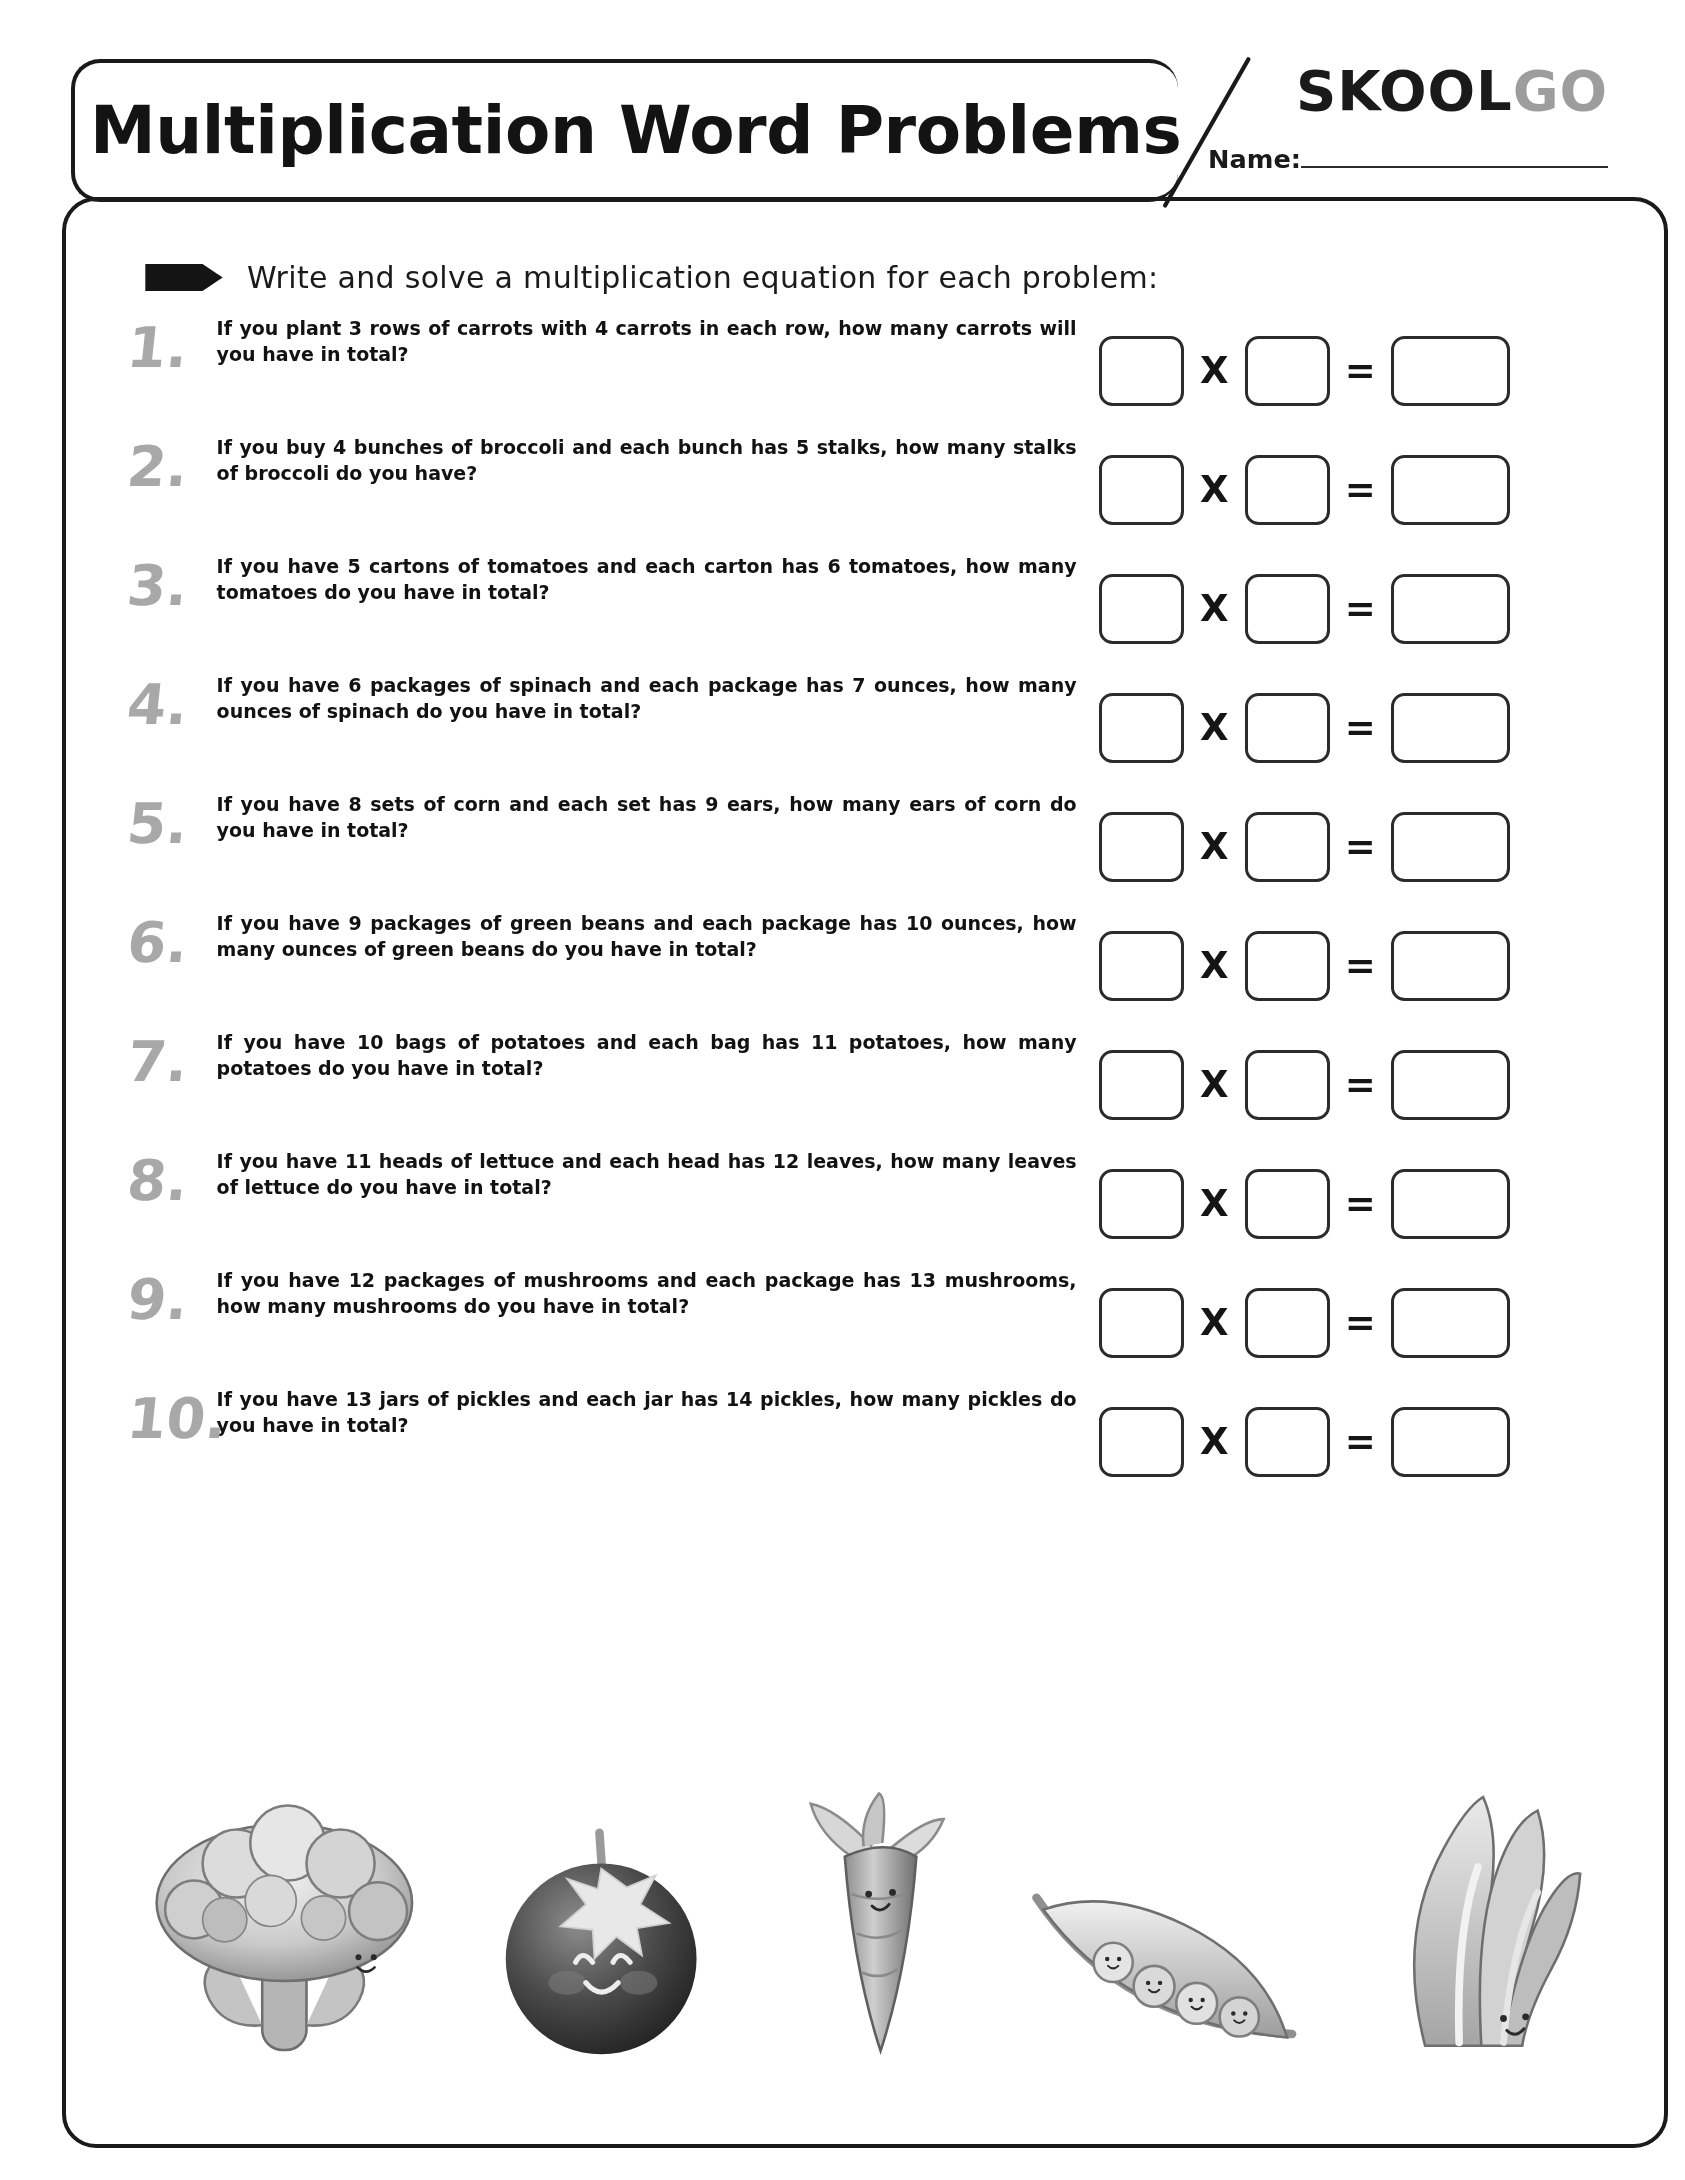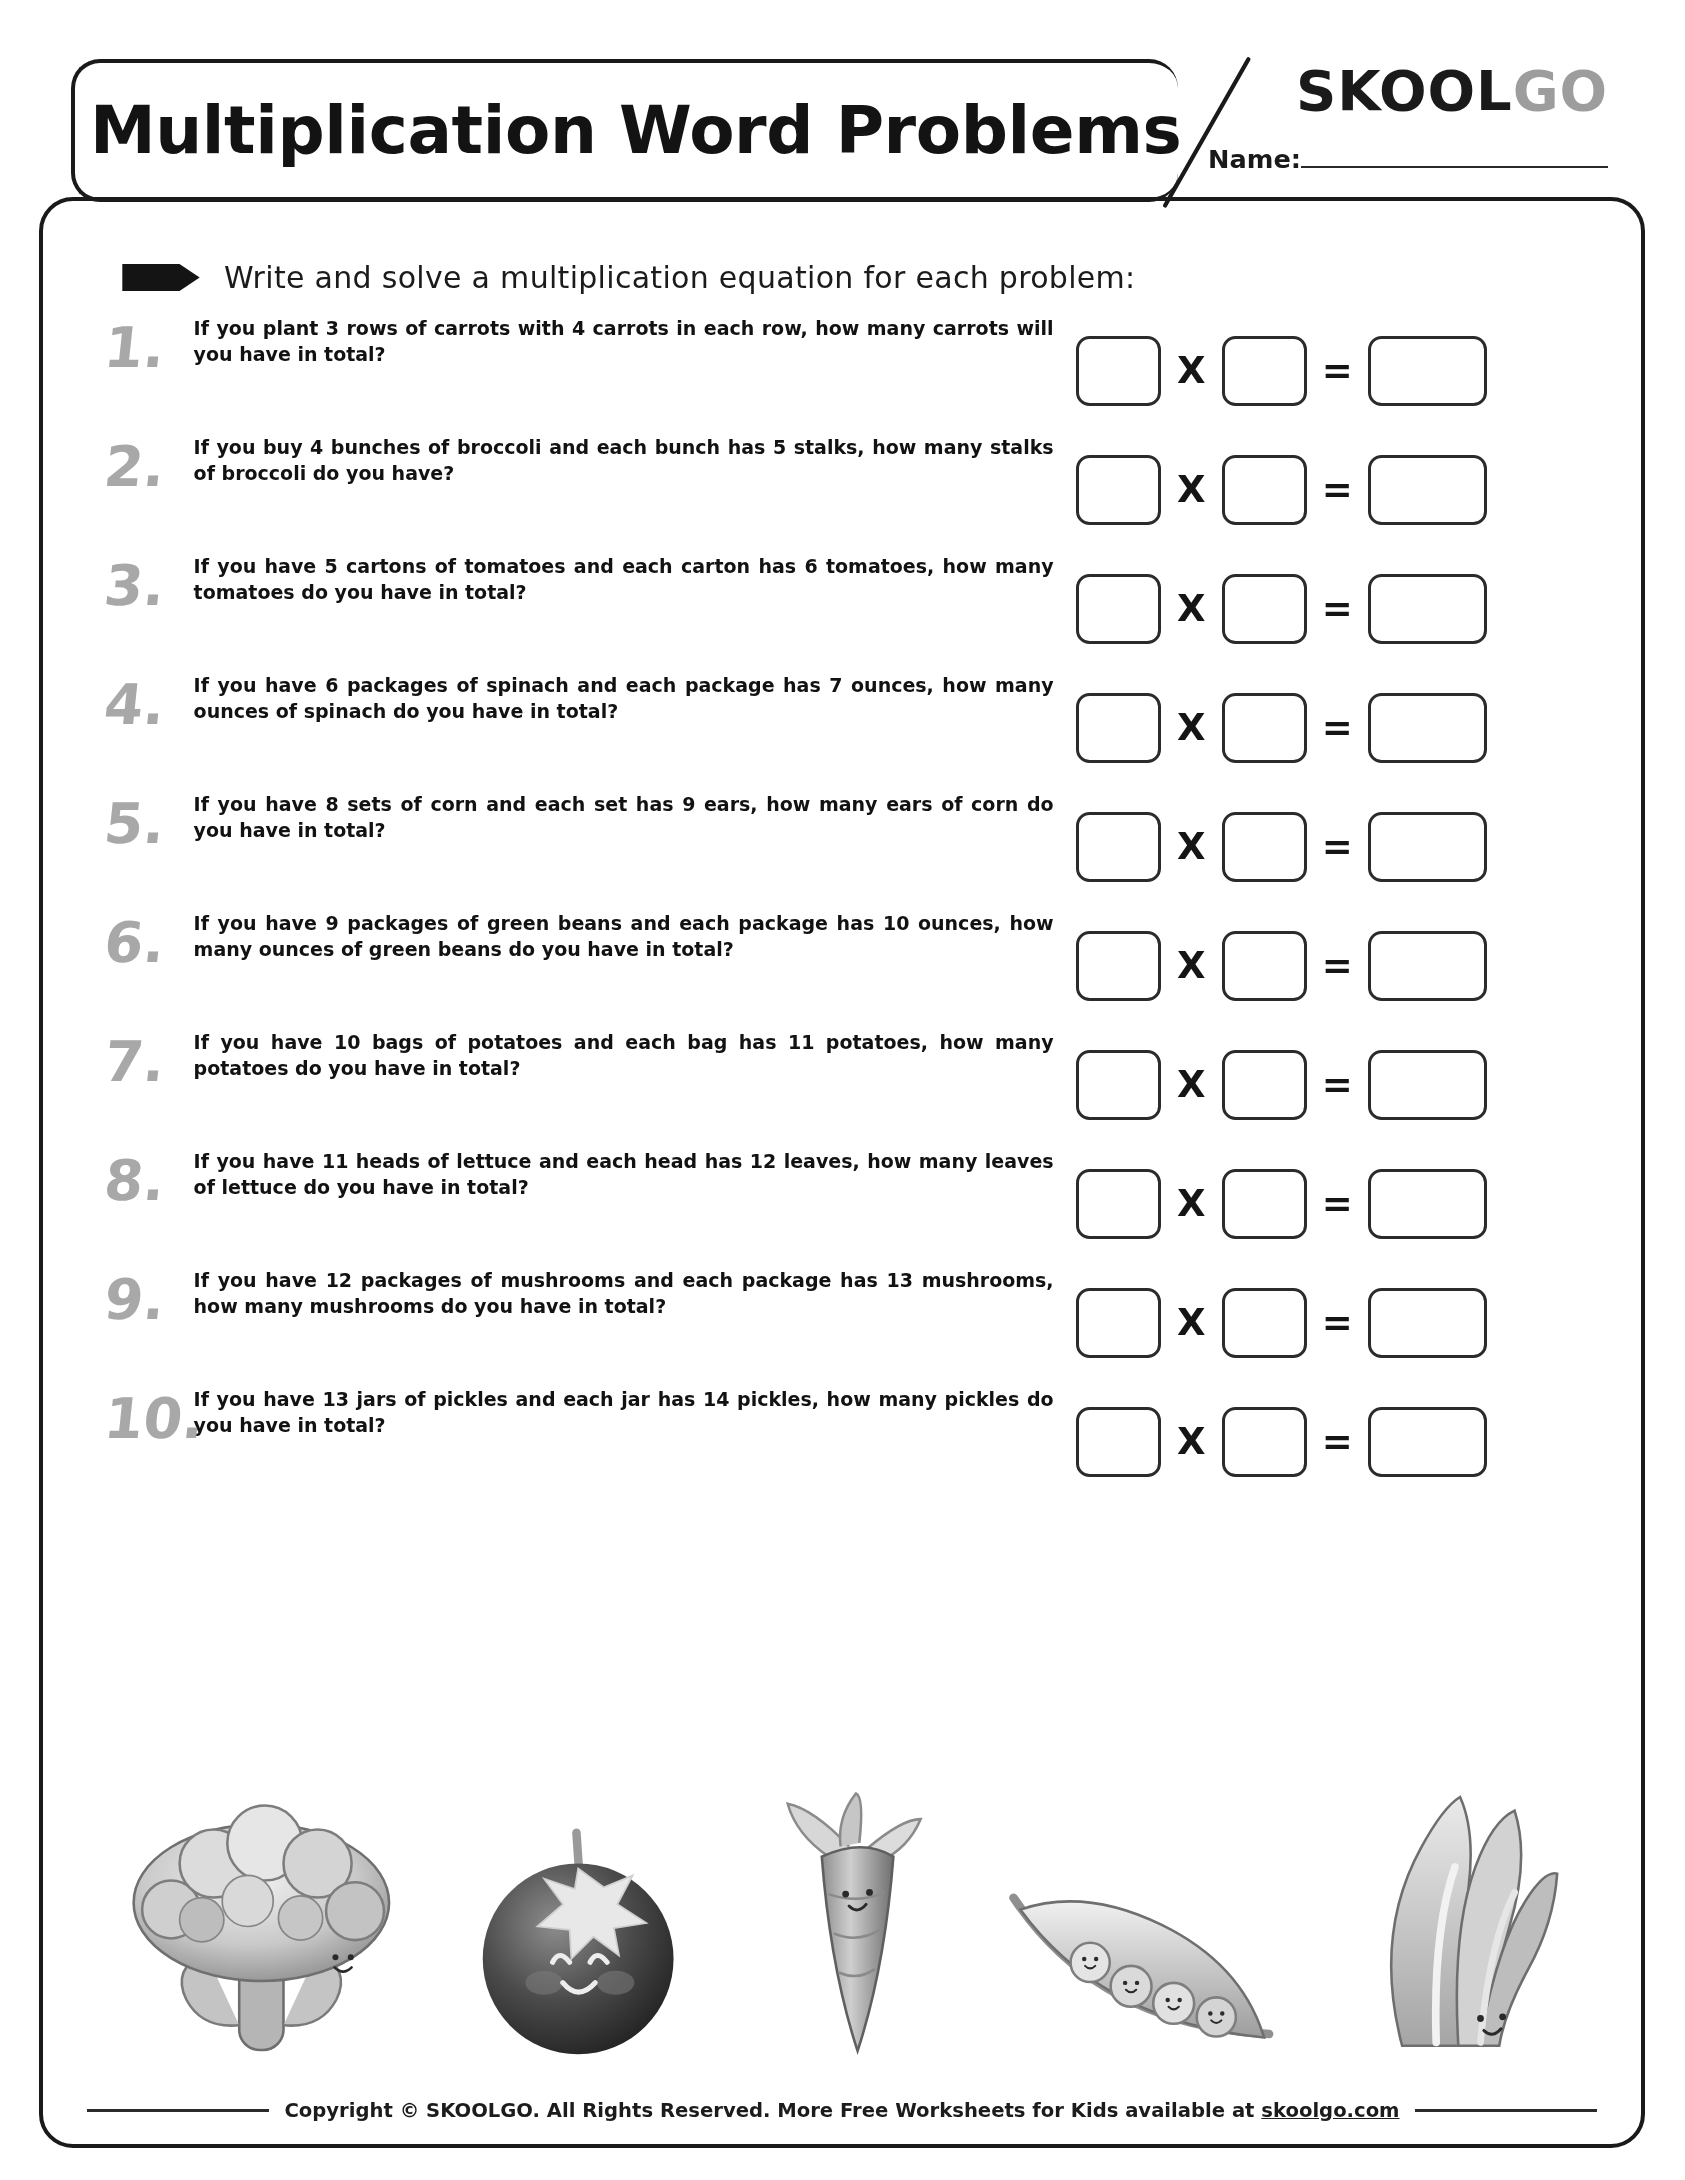--- a/index.html
+++ b/index.html
@@ -96,20 +96,21 @@
   
   .panel {
     position: relative;
     margin-top: -5.1px;
     width: 1606px;
     height: 1951px;
     border: 4.3px solid #1a1a1a;
     border-radius: 34px;
     box-sizing: border-box;
     padding: 34px 36px 16px 36px;
+    margin-left: 23px;
   }
 
   
   .instruction {
     display: flex;
     align-items: center;
     gap: 22px;
     margin: 24px 0 15.3px 41px;
   }
   .arrow-flag {
@@ -503,21 +504,16 @@
           <path d="M100 296 q-4 -130 22 -206" stroke="#f2f2f2" stroke-width="9" fill="none" stroke-linecap="round"></path>
           <path d="M152 296 q10 -116 40 -176" stroke="#e6e6e6" stroke-width="8" fill="none" stroke-linecap="round"></path>
           <circle cx="152" cy="268" r="4" fill="#2a2a2a"></circle>
           <circle cx="178" cy="266" r="4" fill="#2a2a2a"></circle>
           <path d="M156 282 q10 10 20 -2" stroke="#2a2a2a" stroke-width="3.5" fill="none" stroke-linecap="round"></path>
         </svg>
       </div>
 
     </div>
 
-    <div class="footer">
-      <span class="frule"></span>
-      <span class="ftext"><span>Copyright © SKOOLGO. All Rights Reserved. More Free Worksheets for Kids available at </span><span class="link">skoolgo.com</span></span>
-      <span class="frule"></span>
-    </div>
 
   </div>
 </div>
 
 
 </body></html>

